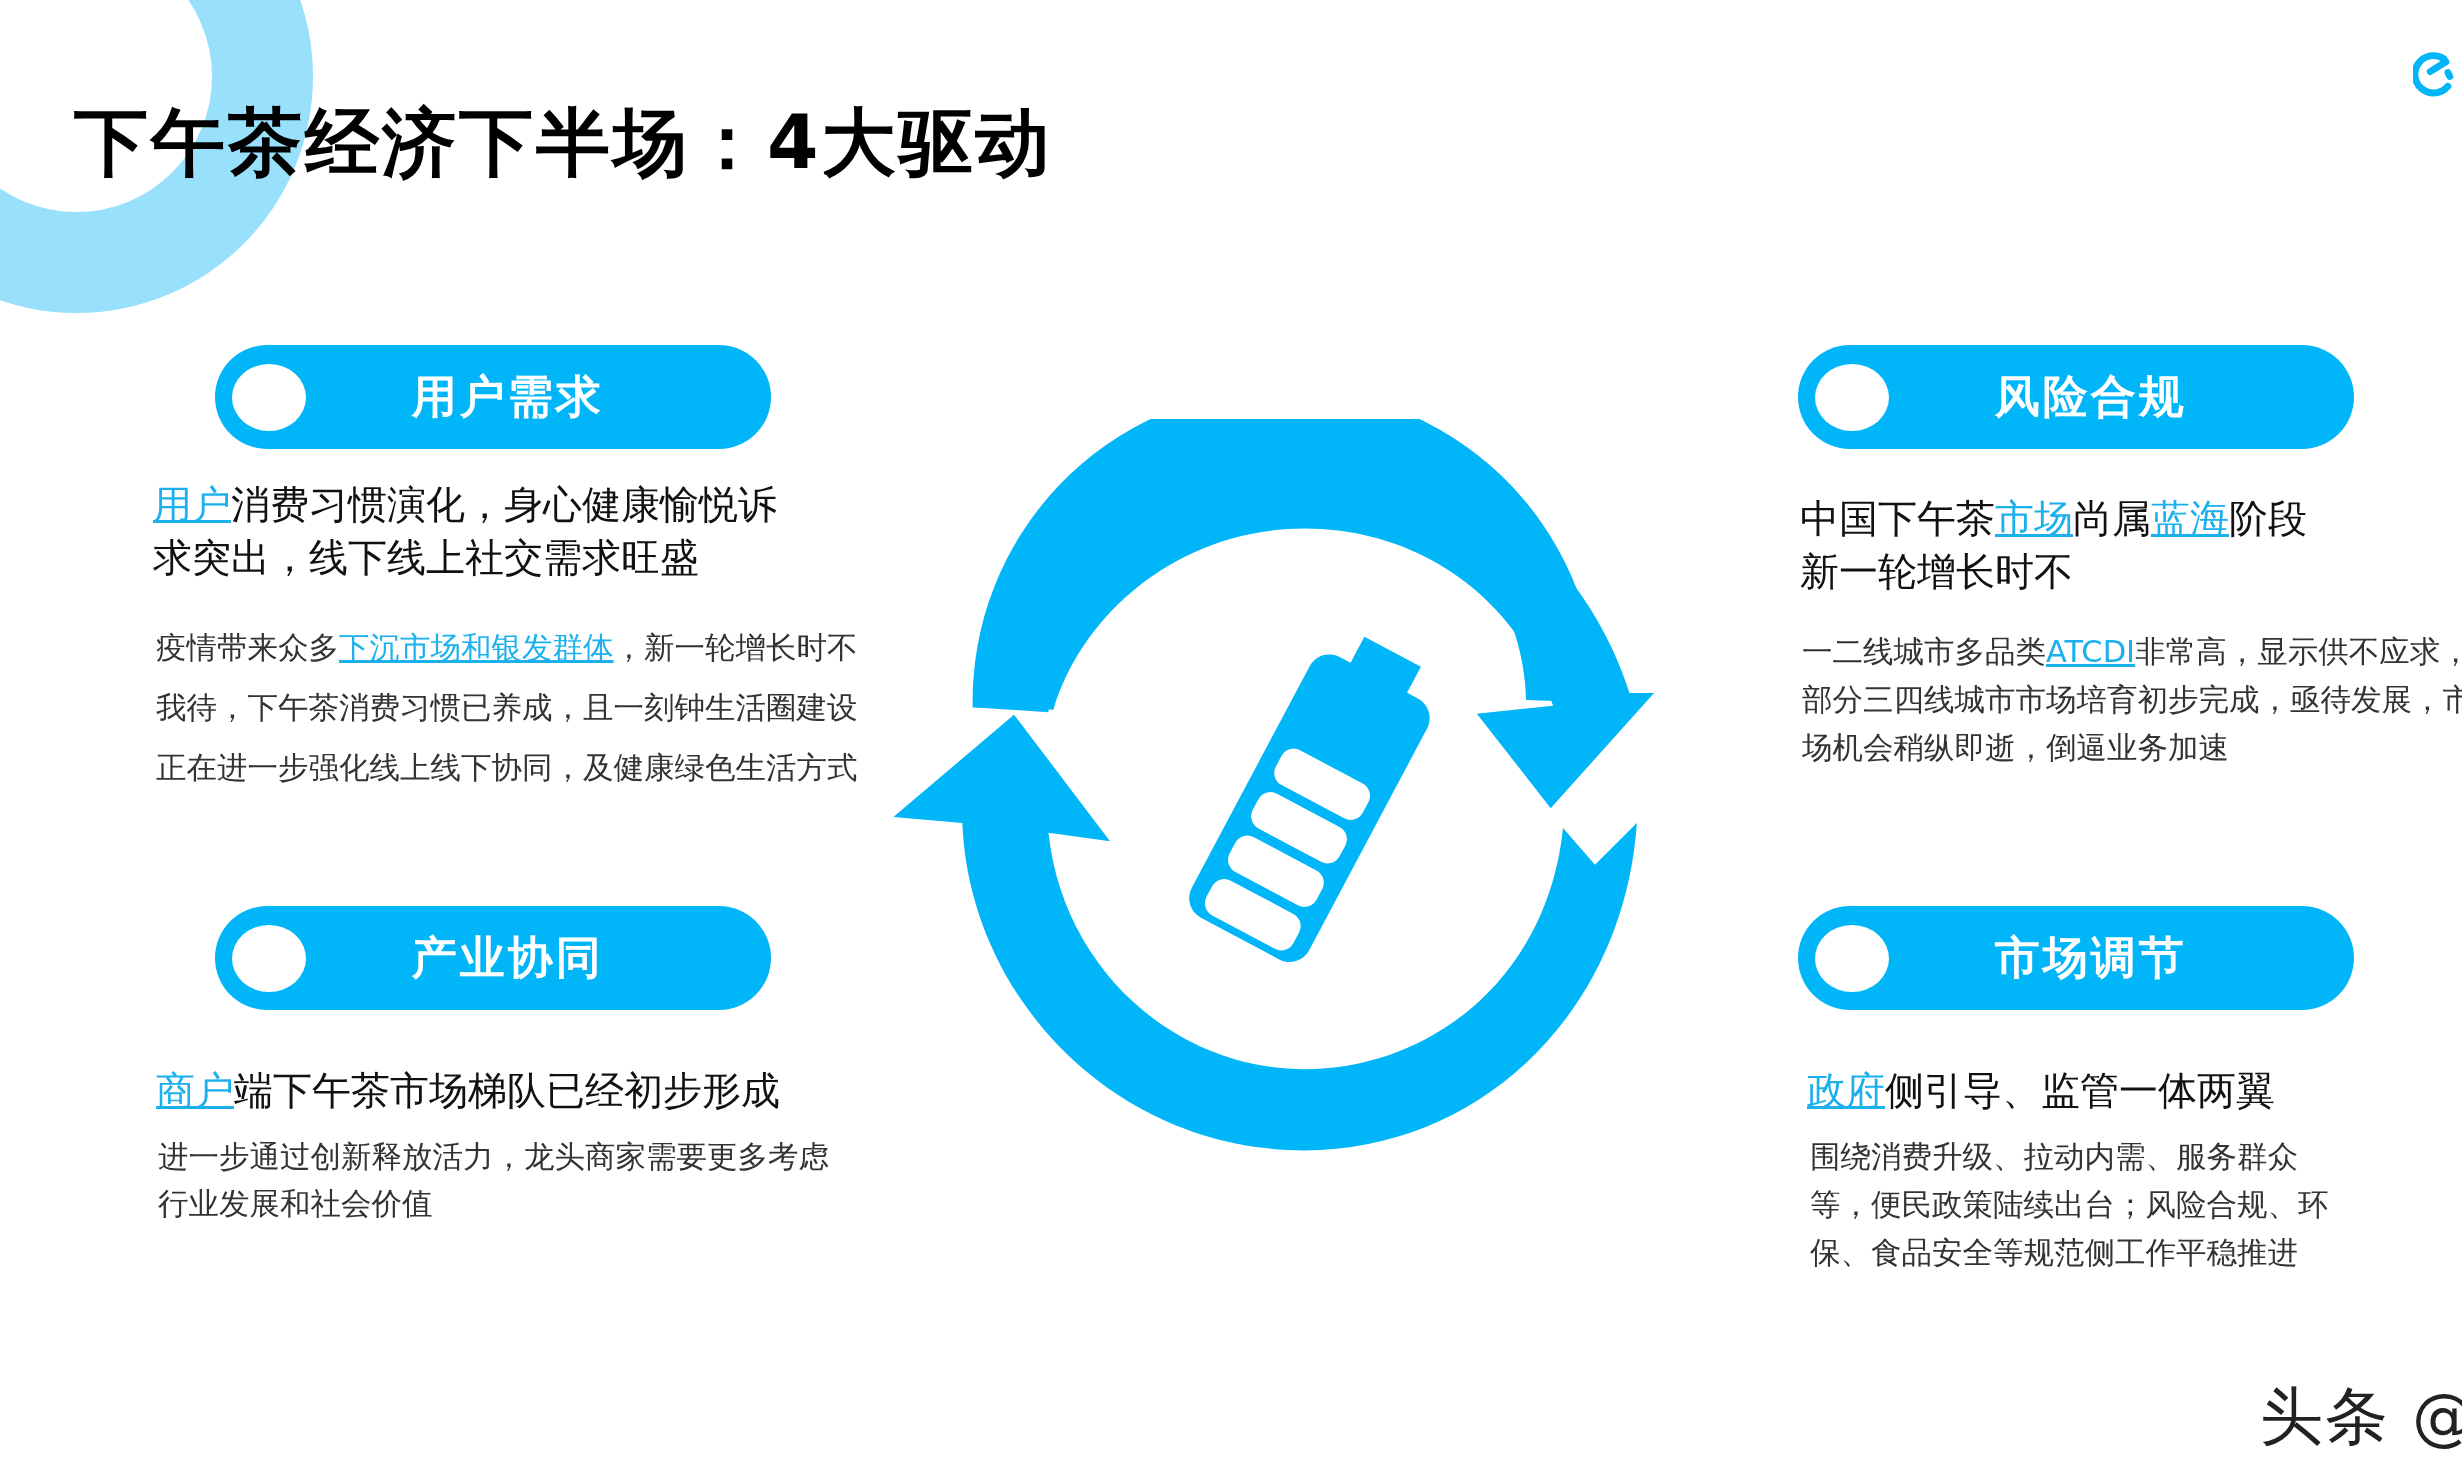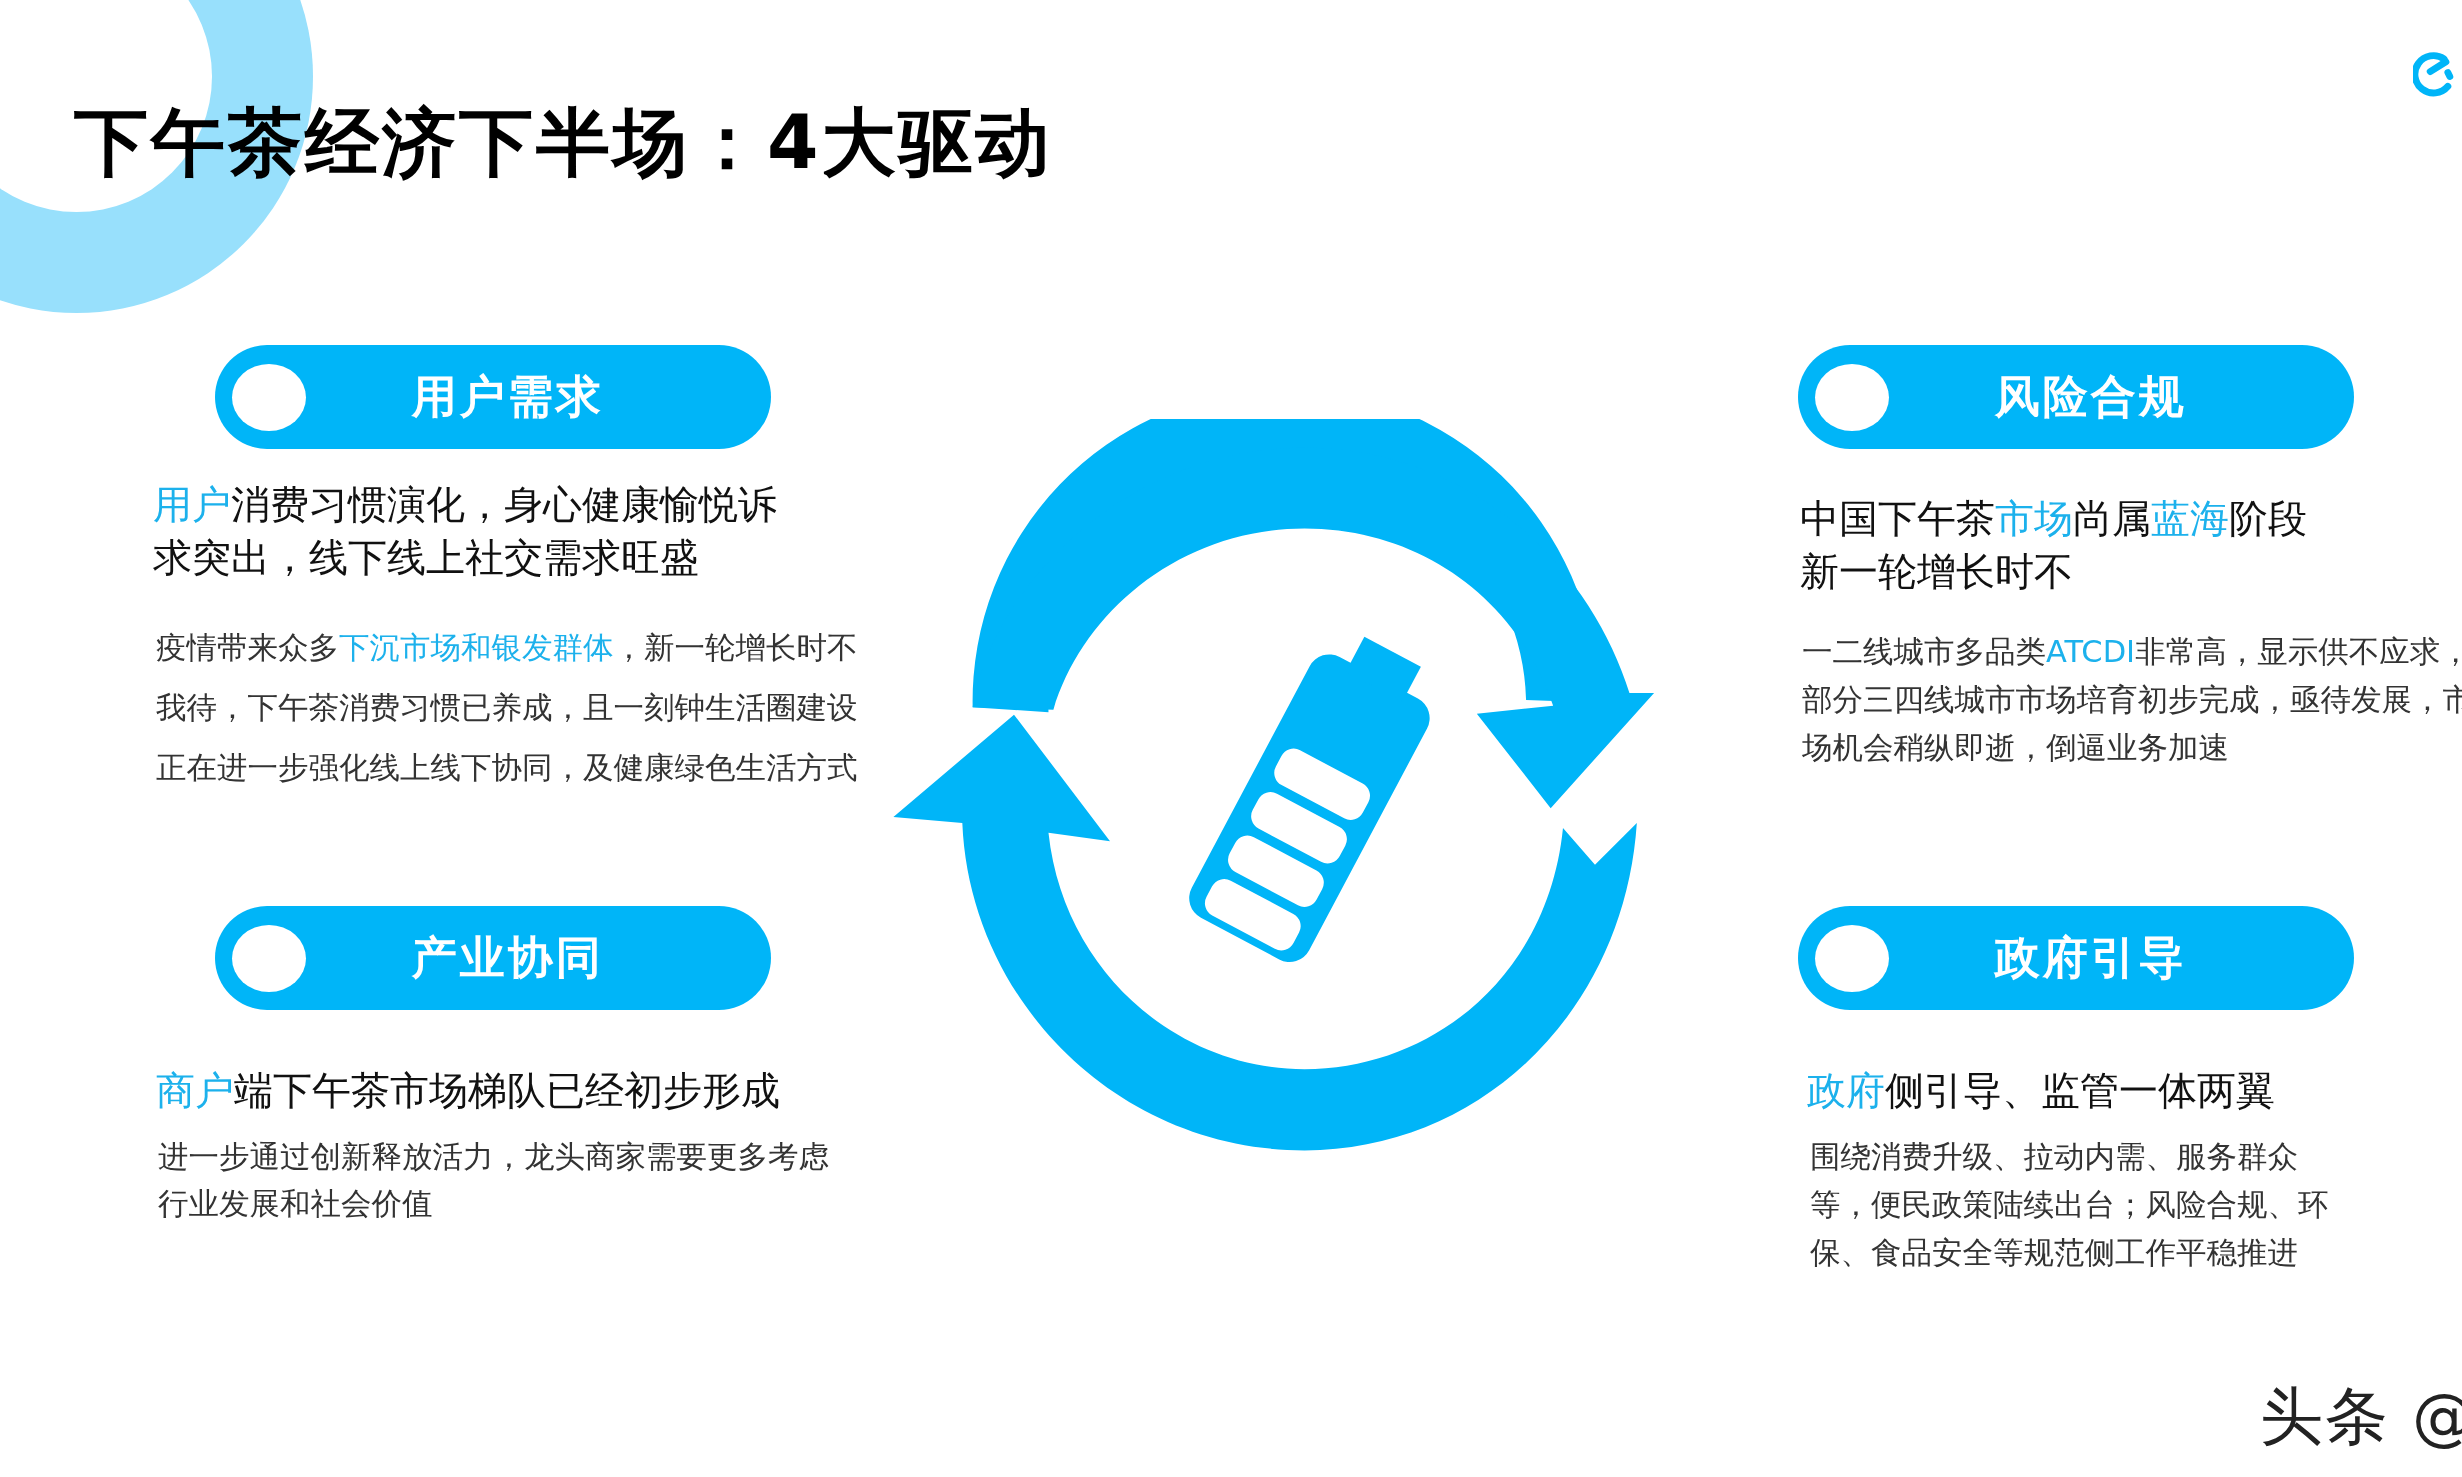--- a/index.html
+++ b/index.html
@@ -10,21 +10,21 @@
        background:#98e0fc;}
   .deco-ring-inner{left:-59px;top:-59px;width:271px;height:271px;border-radius:50%;background:#fff;}
   .title{left:74px;top:94px;font-size:74px;font-weight:bold;letter-spacing:3px;color:#000;white-space:nowrap;}
   .logo{left:2413px;top:47px;width:217px;height:54px;}
   .pill{height:104px;width:556px;border-radius:52px;background:#00b5f8;}
   .pill .dot{position:absolute;left:17px;top:18.7px;width:74px;height:67px;border-radius:50%;background:#fff;}
   .pill .lbl{position:absolute;left:0;right:0;top:0;height:136px;line-height:104px;text-align:center;
        padding-left:29.5px;color:#fff;font-size:45px;font-weight:bold;letter-spacing:3px;}
   .head{font-size:39px;line-height:53px;color:#111;white-space:nowrap;}
   .body{font-size:30.5px;color:#333;white-space:nowrap;}
-  .hl{color:#1cb1ec;}
+  .hl{color:#1cb1ec;text-decoration:underline;}
   .watermark{left:2260px;top:1374px;font-size:63px;color:#222;white-space:nowrap;letter-spacing:2px;}
   svg{display:block;}
 </style>
 </head>
 <body>
 
 <div class="abs deco-ring"></div>
 <div class="abs deco-ring-inner"></div>
 
 <div class="abs title">下午茶经济下半场：4大驱动</div>
@@ -97,21 +97,21 @@
 <div class="abs head" style="left:156px;top:1064px;">
   <span class="hl">商户</span><span>端下午茶市场梯队已经初步形成</span>
 </div>
 <div class="abs body" style="left:158px;top:1133px;line-height:47px;">
   <div>进一步通过创新释放活力，龙头商家需要更多考虑</div>
   <div>行业发展和社会价值</div>
 </div>
 
 <div class="abs pill" style="left:1798px;top:906px;">
   <div class="dot"></div>
-  <div class="lbl">政府引导</div>
+  <div class="lbl">市场调节</div>
 </div>
 <div class="abs head" style="left:1807px;top:1064px;">
   <span class="hl">政府</span><span>侧引导、监管一体两翼</span>
 </div>
 <div class="abs body" style="left:1810px;top:1133px;line-height:48px;">
   <div>围绕消费升级、拉动内需、服务群众</div>
   <div>等，便民政策陆续出台；风险合规、环</div>
   <div>保、食品安全等规范侧工作平稳推进</div>
 </div>
 

